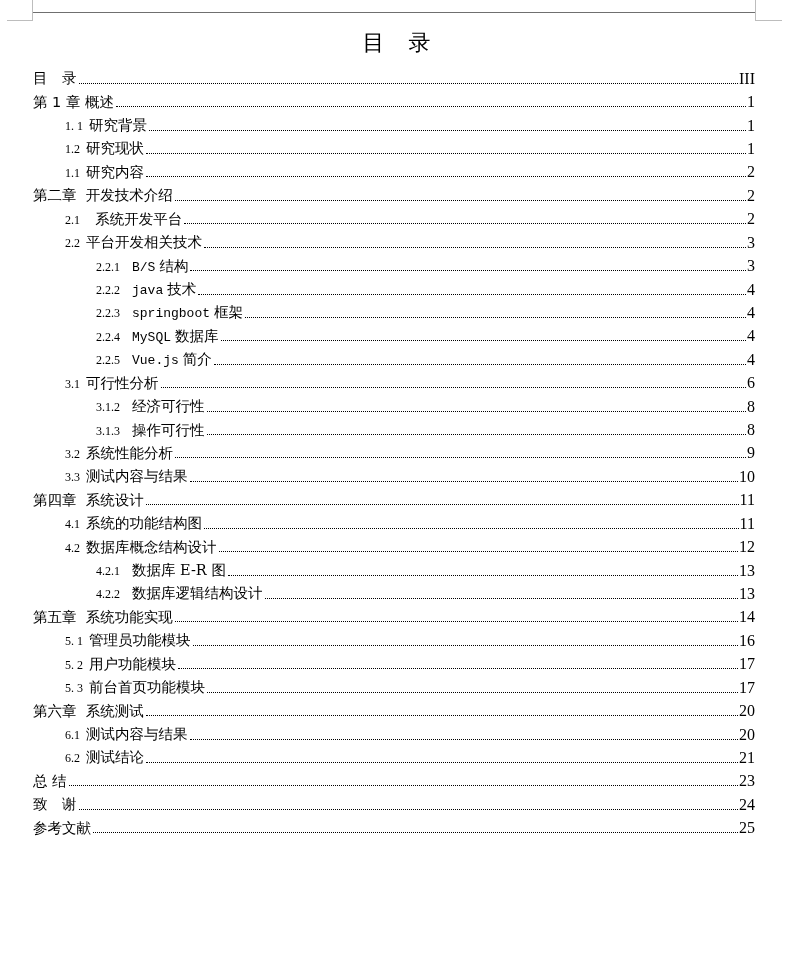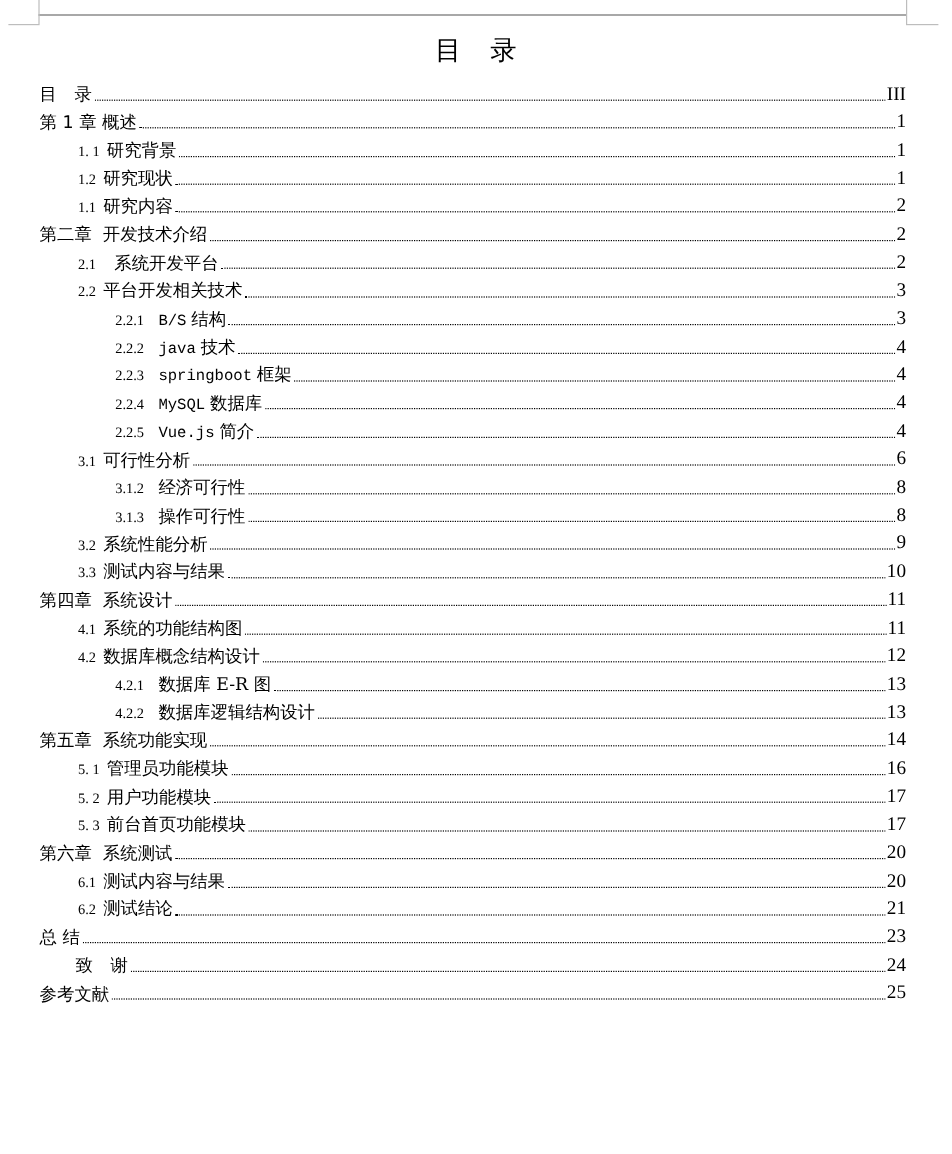--- a/index.html
+++ b/index.html
@@ -191,21 +191,21 @@
       <span class="lbl serif"><span class="num">6.2</span><span class="sp" style="width: 6px;"></span><span style="white-space: pre;">测试结论</span></span>
       <span class="lead"></span>
       <span class="pg">21</span>
     </div>
     <div class="row l1">
       <span class="lbl serif"><span style="white-space: pre;">总 结</span></span>
       <span class="lead"></span>
       <span class="pg">23</span>
     </div>
     <div class="row l1">
-      <span class="lbl serif"><span style="white-space: pre; margin-left: 30px;">致　谢</span></span>
+      <span class="lbl serif"><span style="white-space: pre;">致　谢</span></span>
       <span class="lead"></span>
       <span class="pg">24</span>
     </div>
     <div class="row l1">
       <span class="lbl serif"><span style="white-space: pre;">参考文献</span></span>
       <span class="lead"></span>
       <span class="pg">25</span>
     </div>
   </div>
 

